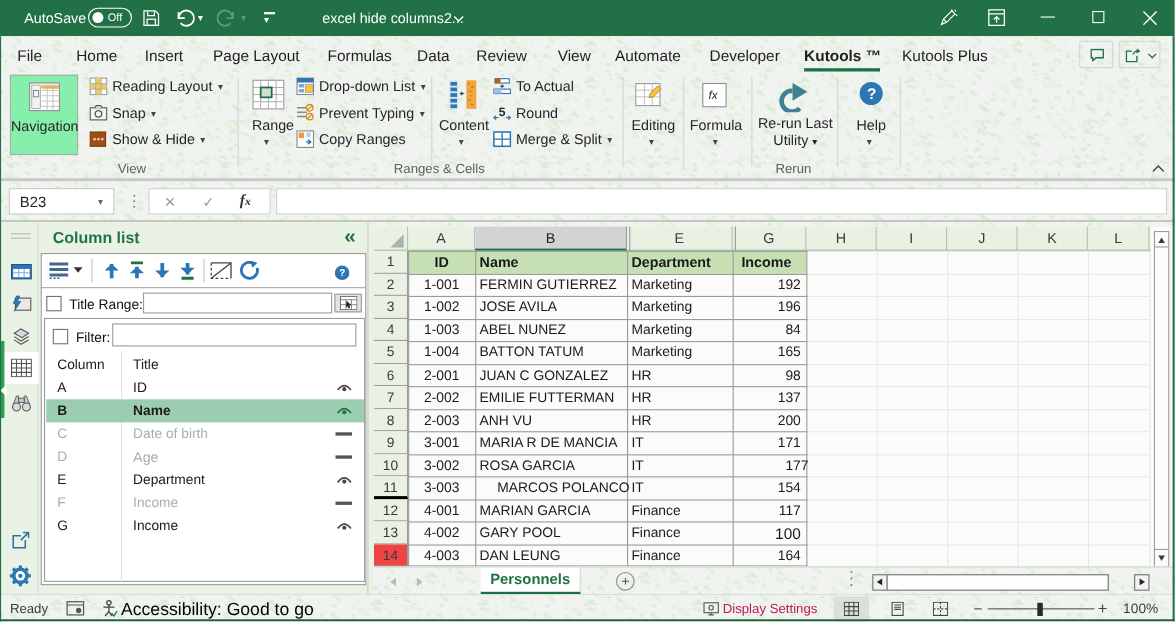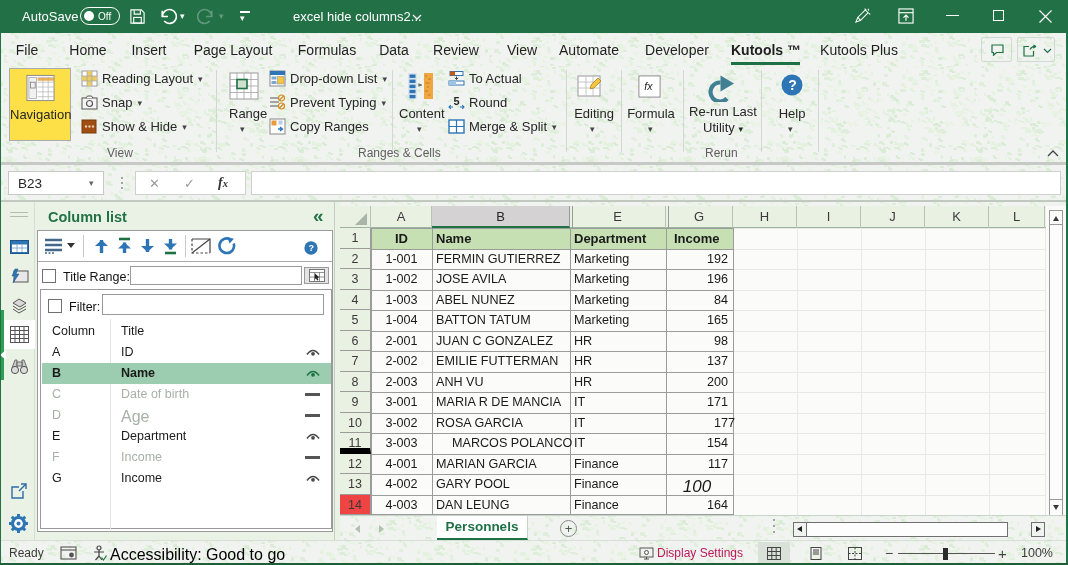--- a/index.html
+++ b/index.html
@@ -403,21 +403,21 @@
       </svg>
  <svg class="abs" style="left:25px;top:10px" width="9" height="6" viewBox="0 0 9 6" fill="none" stroke="#1e7145" stroke-width="1.2">
         <path d="M1 1 L4.5 4.5 L8 1"></path>
       </svg>
     </div>
 </div>
 <div class="abs tex" style="left:0;top:66px;width:1068px;height:99px;border-bottom:3px solid #c6c9c6;">
     <svg class="texfill">
       <rect width="100%" height="100%" fill="url(#spk)"></rect>
     </svg>
-<div class="abs" style="left:9px;top:2px;width:62px;height:73px;background:#fde047;border:1px solid #ababab;">
+<div class="abs" style="left:9px;top:2px;width:62px;height:73px;background:#86efac;border:1px solid #ababab;">
  <svg class="abs" style="left:16px;top:5px" width="29" height="28" viewBox="0 0 30 28">
   <rect x="1" y="1" width="28" height="26" fill="#fff" stroke="#8a8a8a"></rect>
   <rect x="3" y="3" width="8" height="22" fill="#f2f2f2" stroke="#9a9a9a" stroke-width="0.7"></rect>
   <rect x="4.5" y="8" width="5" height="6" fill="none" stroke="#777" stroke-width="0.8"></rect>
   <path d="M12 3 h17 M12 8 h17 M12 13 h17 M12 18 h17 M12 23 h17 M17.5 3 v24 M23 3 v24" stroke="#b9b9b9" stroke-width="0.8"></path>
   <path d="M12 3.5 h17 v3 h-17 z" fill="#e8a33d" opacity="0.85"></path>
       </svg>
  <div class="abs ctr" style="left:0;top:38px;width:60px;font-size:13px;color:#262626;">Navigation</div>
 </div>
 <div class="abs" style="left:81px;top:4px;height:17px;white-space:nowrap;display:flex;align-items:center;">
@@ -692,21 +692,21 @@
 <div class="abs" style="left:11px;top:76px;font-size:12.5px;font-weight:bold;color:#1a1a1a;">B</div>
 <div class="abs" style="left:80px;top:76px;font-size:12.5px;font-weight:bold;color:#1a1a1a;">Name</div>
 <svg class="abs" style="left:265px;top:79px" width="14" height="10" viewBox="0 0 14 10">
           <path d="M1 6.5 Q7 -1.5 13 6.5" fill="none" stroke="#1e7145" stroke-width="1.6"></path>
           <circle cx="7" cy="5.8" r="1.9" fill="#1e7145"></circle>
         </svg>
 <div class="abs" style="left:11px;top:97px;font-size:12.5px;font-weight:normal;color:#a8b0a8;">C</div>
 <div class="abs" style="left:80px;top:97px;font-size:12.5px;font-weight:normal;color:#a8b0a8;">Date of birth</div>
 <div class="abs" style="left:264px;top:103px;width:15px;height:2.6px;background:#555;"></div>
 <div class="abs" style="left:11px;top:118px;font-size:12.5px;font-weight:normal;color:#a8b0a8;">D</div>
-<div class="abs" style="left:80px;top:118px;font-size:16px;font-weight:normal;color:#a8b0a8;">Age</div>
+<div class="abs" style="left:80px;top:118px;font-size:13px;font-weight:normal;color:#a8b0a8;">Age</div>
 <div class="abs" style="left:264px;top:124px;width:15px;height:2.6px;background:#555;"></div>
 <div class="abs" style="left:11px;top:139px;font-size:12.5px;font-weight:normal;color:#1a1a1a;">E</div>
 <div class="abs" style="left:80px;top:139px;font-size:12.5px;font-weight:normal;color:#1a1a1a;">Department</div>
 <svg class="abs" style="left:265px;top:142px" width="14" height="10" viewBox="0 0 14 10">
           <path d="M1 6.5 Q7 -1.5 13 6.5" fill="none" stroke="#4a4a4a" stroke-width="1.6"></path>
           <circle cx="7" cy="5.8" r="1.9" fill="#4a4a4a"></circle>
         </svg>
 <div class="abs" style="left:11px;top:160px;font-size:12.5px;font-weight:normal;color:#a8b0a8;">F</div>
 <div class="abs" style="left:80px;top:160px;font-size:12.5px;font-weight:normal;color:#a8b0a8;">Income</div>
 <div class="abs" style="left:264px;top:166px;width:15px;height:2.6px;background:#555;"></div>
@@ -763,21 +763,21 @@
 <div class="abs ctr" style="left:0;top:128.5px;width:31px;height:20.5px;background:#e9f1e3;border-right:1px solid #9b9b9b;border-bottom:1px solid #9b9b9b;
     font-size:12.5px;color:#3a3a3a;line-height:20px;">6</div>
 <div class="abs ctr" style="left:0;top:149.0px;width:31px;height:20.5px;background:#e9f1e3;border-right:1px solid #9b9b9b;border-bottom:1px solid #9b9b9b;
     font-size:12.5px;color:#3a3a3a;line-height:20px;">7</div>
 <div class="abs ctr" style="left:0;top:169.5px;width:31px;height:20.5px;background:#e9f1e3;border-right:1px solid #9b9b9b;border-bottom:1px solid #9b9b9b;
     font-size:12.5px;color:#3a3a3a;line-height:20px;">8</div>
 <div class="abs ctr" style="left:0;top:190.0px;width:31px;height:20.5px;background:#e9f1e3;border-right:1px solid #9b9b9b;border-bottom:1px solid #9b9b9b;
     font-size:12.5px;color:#3a3a3a;line-height:20px;">9</div>
 <div class="abs ctr" style="left:0;top:210.5px;width:31px;height:20.5px;background:#e9f1e3;border-right:1px solid #9b9b9b;border-bottom:1px solid #9b9b9b;
     font-size:12.5px;color:#3a3a3a;line-height:20px;">10</div>
-<div class="abs ctr" style="left:0;top:231.0px;width:31px;height:20.5px;background:#e9f1e3;border-right:1px solid #9b9b9b;border-bottom:6px solid #000000;
+<div class="abs ctr" style="left:0;top:231.0px;width:31px;height:20.5px;background:#e9f1e3;border-right:1px solid #9b9b9b;border-bottom:3px solid #000000;
     font-size:12.5px;color:#3a3a3a;line-height:20px;">11</div>
 <div class="abs ctr" style="left:0;top:251.5px;width:31px;height:20.5px;background:#e9f1e3;border-right:1px solid #9b9b9b;border-bottom:1px solid #9b9b9b;
     font-size:12.5px;color:#3a3a3a;line-height:20px;">12</div>
 <div class="abs ctr" style="left:0;top:272.0px;width:31px;height:20.5px;background:#e9f1e3;border-right:1px solid #9b9b9b;border-bottom:1px solid #9b9b9b;
     font-size:12.5px;color:#3a3a3a;line-height:20px;">13</div>
 <div class="abs ctr" style="left:0;top:292.5px;width:31px;height:20.5px;background:#ef4444;border-right:1px solid #9b9b9b;border-bottom:1px solid #9b9b9b;
     font-size:12.5px;color:#3a3a3a;line-height:20px;">14</div>
 <div class="abs" style="left:457px;top:26px;width:1px;height:287px;background:#e6e9e6;"></div>
 <div class="abs" style="left:521px;top:26px;width:1px;height:287px;background:#e6e9e6;"></div>
 <div class="abs" style="left:585px;top:26px;width:1px;height:287px;background:#e6e9e6;"></div>
@@ -863,21 +863,21 @@
 <div class="abs" style="left:96px;top:234.0px;font-size:12.6px;color:#1a1a1a;white-space:nowrap;margin-left:16px;">MARCOS POLANCO</div>
 <div class="abs" style="left:234px;top:234.0px;font-size:12.6px;color:#1a1a1a;">IT</div>
 <div class="abs" style="left:326px;top:234.0px;width:62px;text-align:right;font-size:12.6px;color:#1a1a1a;">154</div>
 <div class="abs ctr" style="left:31px;top:254.5px;width:61px;font-size:12.6px;color:#1a1a1a;">4-001</div>
 <div class="abs" style="left:96px;top:254.5px;font-size:12.6px;color:#1a1a1a;white-space:nowrap;">MARIAN GARCIA</div>
 <div class="abs" style="left:234px;top:254.5px;font-size:12.6px;color:#1a1a1a;">Finance</div>
 <div class="abs" style="left:326px;top:254.5px;width:62px;text-align:right;font-size:12.6px;color:#1a1a1a;">117</div>
 <div class="abs ctr" style="left:31px;top:275.0px;width:61px;font-size:12.6px;color:#1a1a1a;">4-002</div>
 <div class="abs" style="left:96px;top:275.0px;font-size:12.6px;color:#1a1a1a;white-space:nowrap;">GARY POOL</div>
 <div class="abs" style="left:234px;top:275.0px;font-size:12.6px;color:#1a1a1a;">Finance</div>
-<div class="abs" style="left:326px;top:275.0px;width:62px;text-align:center;font-size:17px;color:#1a1a1a;font-style:italic;">100</div>
+<div class="abs" style="left:326px;top:275.0px;width:62px;text-align:right;font-size:14px;color:#1a1a1a;">100</div>
 <div class="abs ctr" style="left:31px;top:295.5px;width:61px;font-size:12.6px;color:#1a1a1a;">4-003</div>
 <div class="abs" style="left:96px;top:295.5px;font-size:12.6px;color:#1a1a1a;white-space:nowrap;">DAN LEUNG</div>
 <div class="abs" style="left:234px;top:295.5px;font-size:12.6px;color:#1a1a1a;">Finance</div>
 <div class="abs" style="left:326px;top:295.5px;width:62px;text-align:right;font-size:12.6px;color:#1a1a1a;">164</div>
 <div class="abs" style="left:709px;top:8px;width:14px;height:306px;background:#fcfcfc;border:1px solid #9a9a9a;">
  <div class="abs" style="left:2.5px;top:5px;width:0;height:0;border-left:3.5px solid transparent;border-right:3.5px solid transparent;border-bottom:5.5px solid #3a3a3a;"></div>
  <div class="abs" style="left:0;top:13px;width:12px;height:1px;background:#9a9a9a;"></div>
  <div class="abs" style="left:0;top:288px;width:12px;height:1px;background:#9a9a9a;"></div>
  <div class="abs" style="left:2.5px;bottom:5px;width:0;height:0;border-left:3.5px solid transparent;border-right:3.5px solid transparent;border-top:5.5px solid #3a3a3a;"></div>
 </div>

